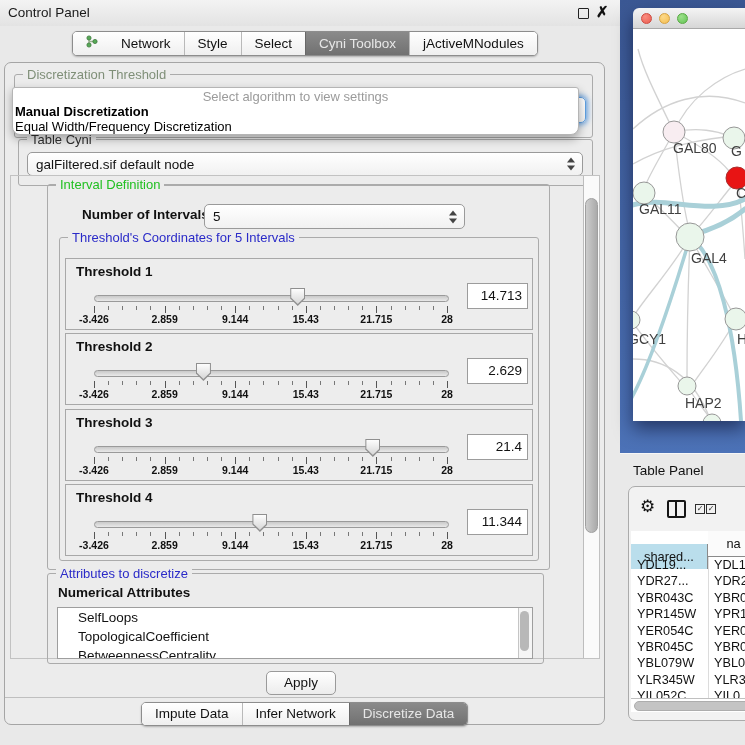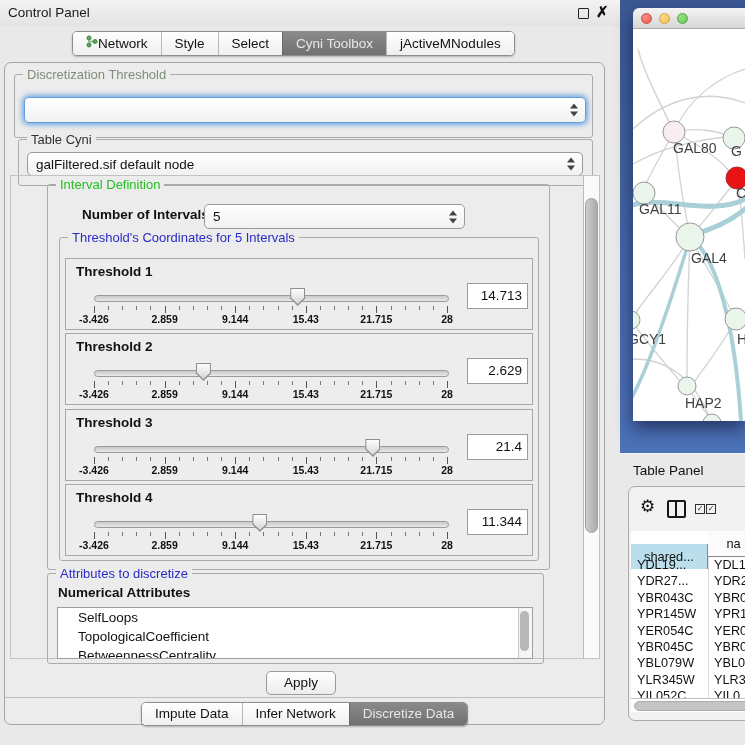--- a/index.html
+++ b/index.html
@@ -8,21 +8,21 @@
   
   #control-panel{position:absolute;left:0;top:0;width:620px;height:745px;background:#E9E9E9;}
   #cp-titlebar{position:absolute;left:0;top:0;width:620px;height:26px;
     background:linear-gradient(#F3F3F3,#E3E3E3);}
   #cp-title{position:absolute;left:8px;top:5px;font-size:13.5px;color:#1a1a1a;}
   #float-icon{position:absolute;left:578px;top:8px;width:9px;height:9px;border:1.7px solid #222;border-radius:1px;}
   #close-icon{position:absolute;left:596px;top:3px;font-size:15px;font-weight:bold;color:#111;}
   .tabstrip{display:inline-flex;border:1px solid #8d8d8d;border-radius:5px;overflow:hidden;
     background:#fff;box-shadow:0 1px 2px rgba(0,0,0,.25);}
   .tab{padding:3px 13px 4px 13px;font-size:13.5px;background:linear-gradient(#FFFFFF,#EFEFEF);
-    border-left:1px solid #b9b9b9;color:#111;white-space:nowrap;display:flex;align-items:center;gap:0;}
+    border-left:1px solid #b9b9b9;color:#111;white-space:nowrap;display:flex;align-items:center;gap:23px;}
   .tab:first-child{border-left:none;}
   .tab.selected{background:linear-gradient(#8a8a8a,#717171);color:#E7E7E7;border-left-color:#686868;}
   #cp-toptabs{position:absolute;left:72px;top:31px;}
   #cp-bottomtabs{position:absolute;left:141px;top:702px;}
   #cp-main{position:absolute;left:4px;top:62px;width:599px;height:661px;background:#ECECEC;
     border:1px solid #a5a5a5;border-radius:7px;}
   .group{position:absolute;border:1px solid #ababab;border-radius:3px;}
   .group-label{position:absolute;top:-8px;left:8px;background:#ECECEC;padding:0 4px;font-size:13px;white-space:nowrap;}
   .combo{position:absolute;background:linear-gradient(#FFFFFF,#F1F1F1);border:1px solid #9a9a9a;
     border-radius:5px;font-size:13.5px;display:flex;align-items:center;padding-left:8px;box-sizing:border-box;}
@@ -383,20 +383,25 @@
           <span>Impute Data</span>
         </div>
         <div class="tab">
           <span>Infer Network</span>
         </div>
         <div class="tab selected">
           <span>Discretize Data</span>
         </div>
       </div>
 
+    <div id="algo-popup">
+      <div id="algo-prompt">Select algorithm to view settings</div>
+      <div class="algo-item bold">Manual Discretization</div>
+      <div class="algo-item">Equal Width/Frequency Discretization</div>
+    </div>
   </div>
 
   <div id="desktop"></div>
   <div id="net-window">
     <div id="net-titlebar">
       <span id="light-red" class="light"></span>
       <span id="light-yellow" class="light"></span>
       <span id="light-green" class="light"></span>
     </div>
     <div id="net-canvas">

